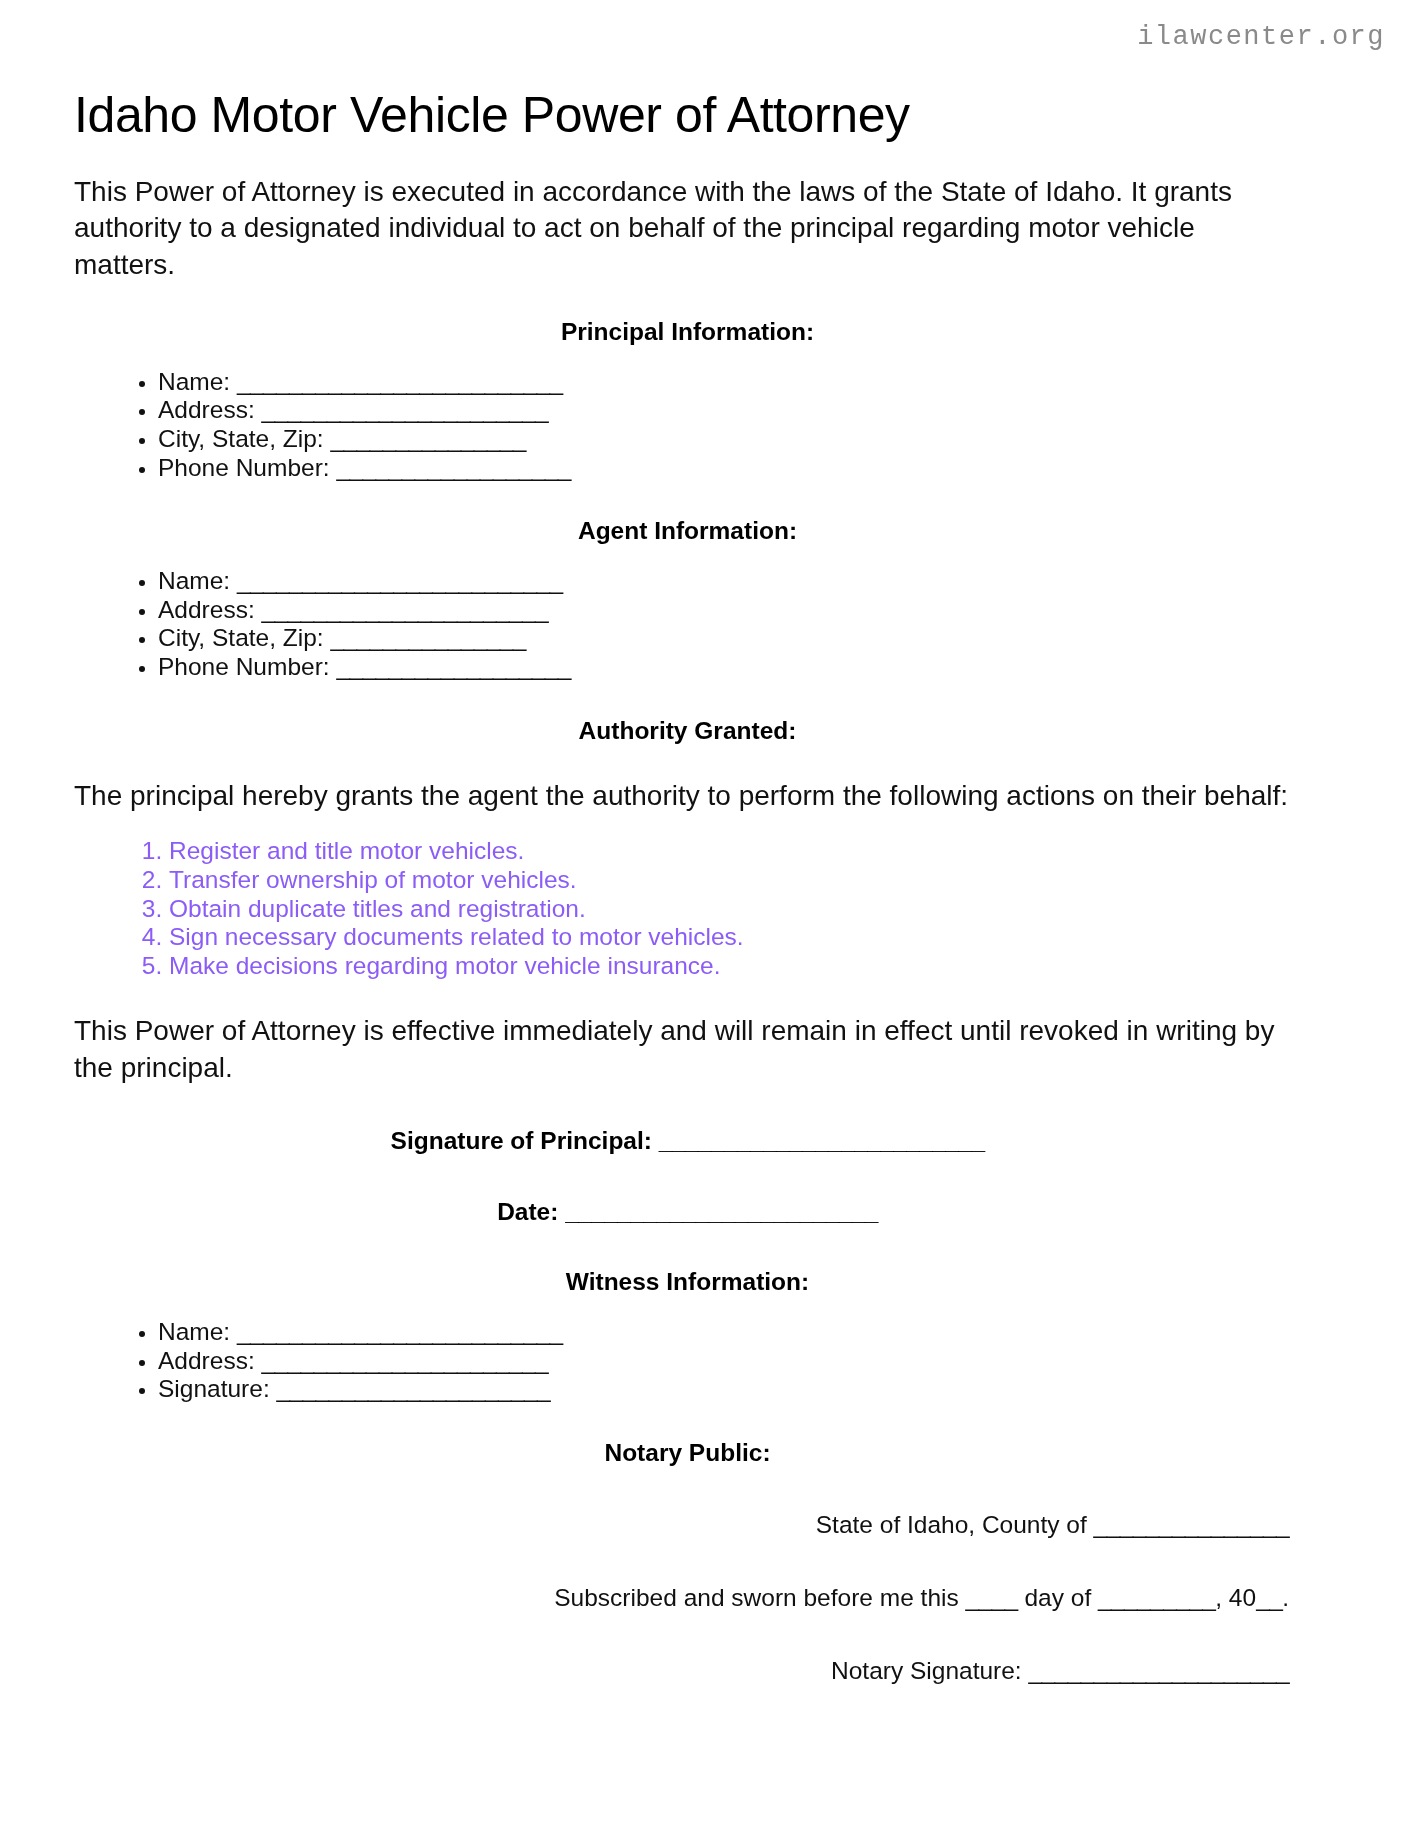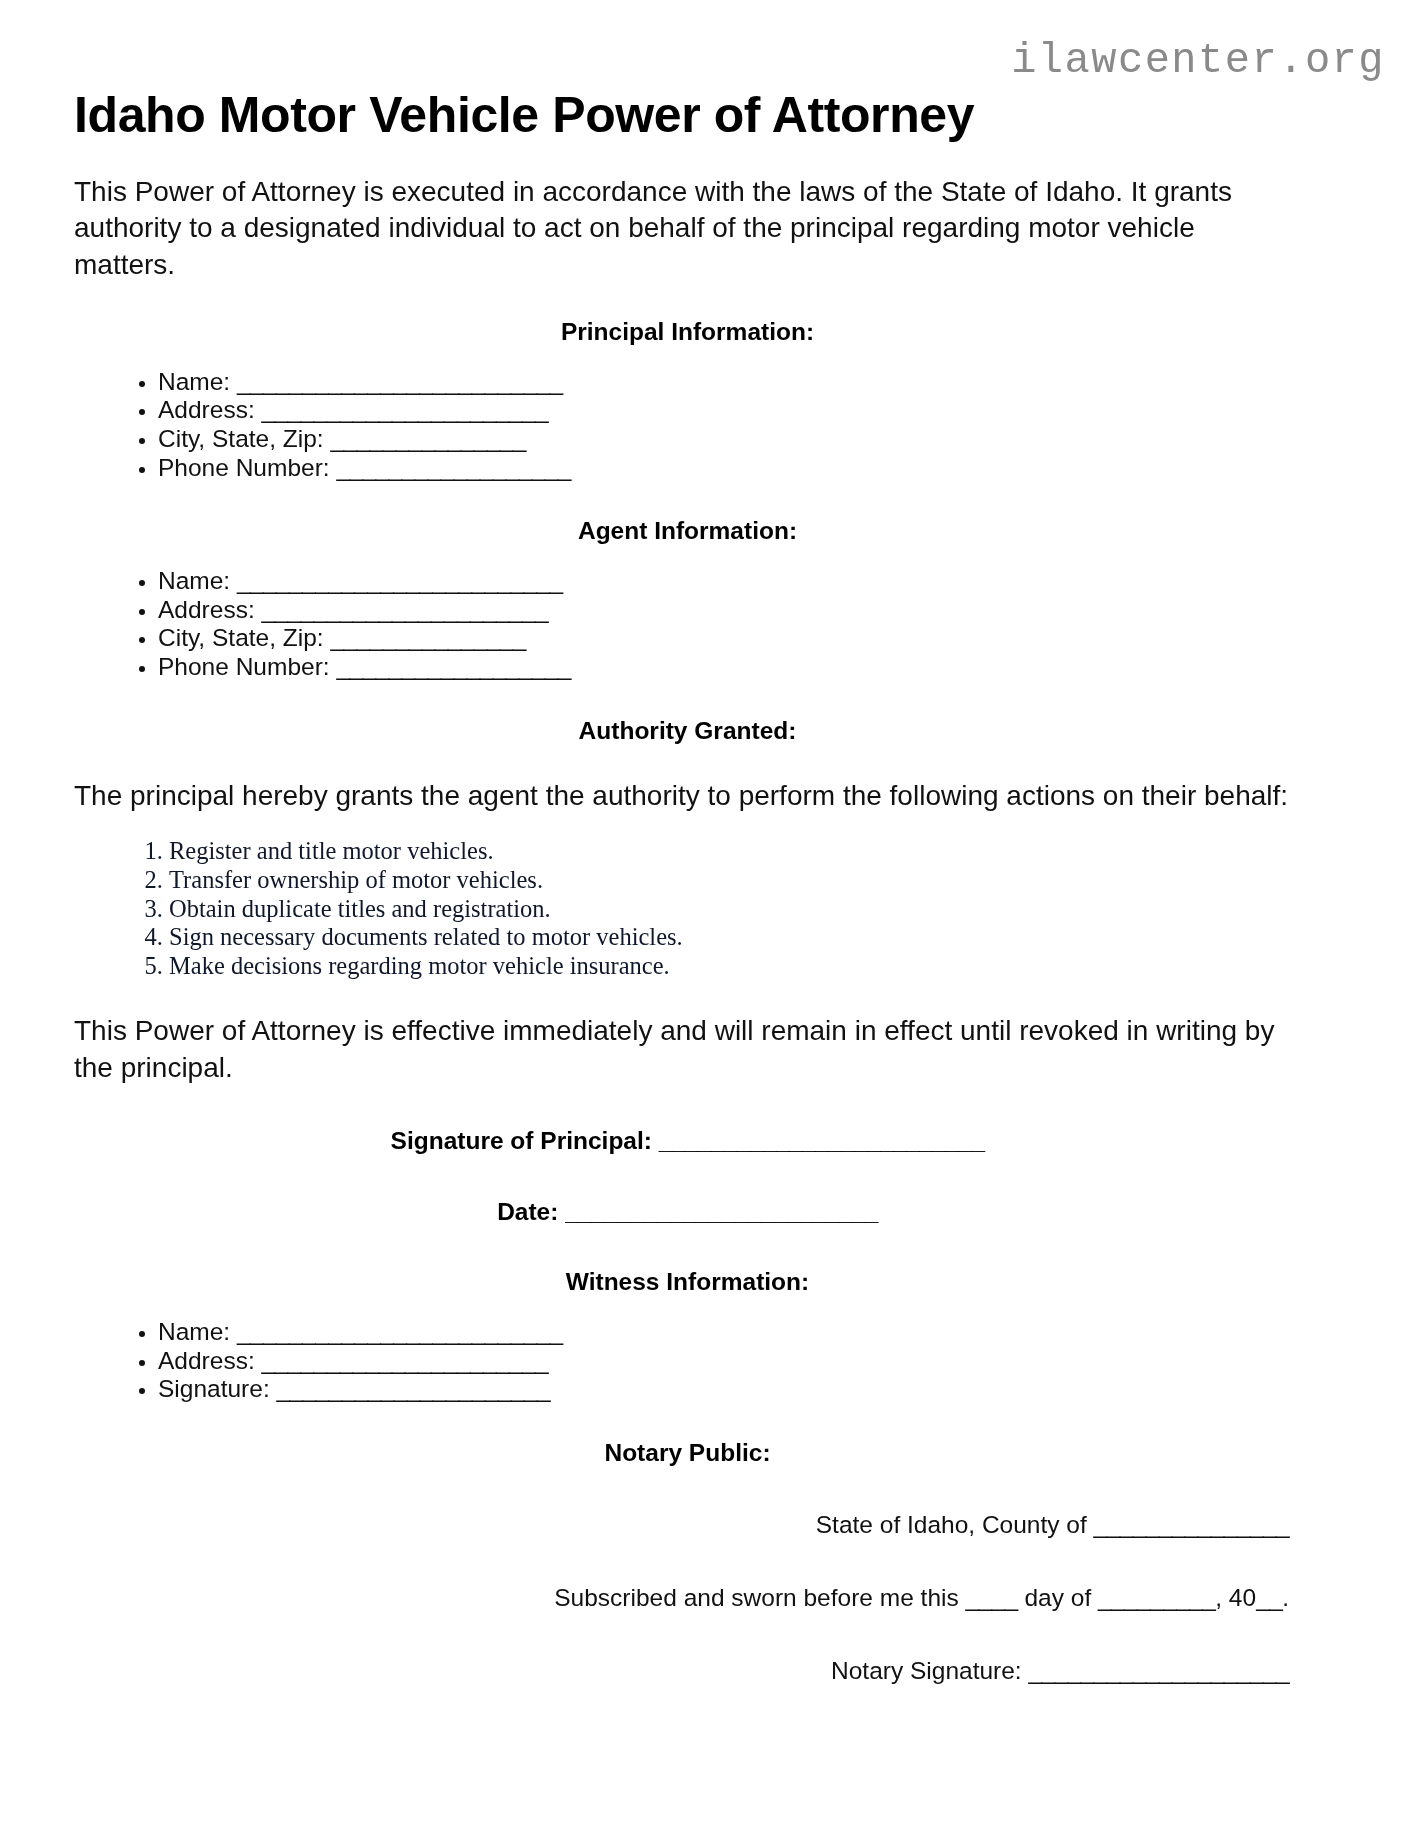--- a/index.html
+++ b/index.html
@@ -19,35 +19,35 @@
     width: 1411px;
     height: 1826px;
     box-sizing: border-box;
     padding: 0 110px 0 74px;
     background: #ffffff;
     overflow: hidden;
   }
 
   .watermark {
     position: absolute;
-    top: 40px;
+    top: 24px;
     right: 26px;
     font-family: "Liberation Mono", "DejaVu Sans Mono", monospace;
-    font-size: 42px;
+    font-size: 27px;
     letter-spacing: 1.5px;
     color: #8a8a8a;
     white-space: nowrap;
     line-height: 1;
   }
 
   h1.doc-title {
     margin: 0;
     padding-top: 88px;
     font-size: 50px;
-    font-weight: bold;
+    font-weight: normal;
     letter-spacing: -0.4px;
     line-height: 1.08;
     color: #000;
   }
 
   p.body-text {
     margin: 0;
     padding-top: 32px;
     font-size: 28px;
     line-height: 1.30;
@@ -82,24 +82,23 @@
   }
 
   ol.action-list {
     margin: 0;
     padding: 22px 0 0 95px;
     list-style-type: decimal;
   }
   ol.action-list li {
     font-size: 24.5px;
     line-height: 1.18;
-    color: #0f172a;
+    color: #8b5cf6;
     margin: 0;
     padding: 0;
-    font-family: Liberation Serif, serif;
   }
 
   p.sig-line {
     margin: 6px;
     padding-top: 34px;
     font-size: 24.5px;
     font-weight: bold;
     line-height: 1.25;
     color: #000;
     text-align: center;

